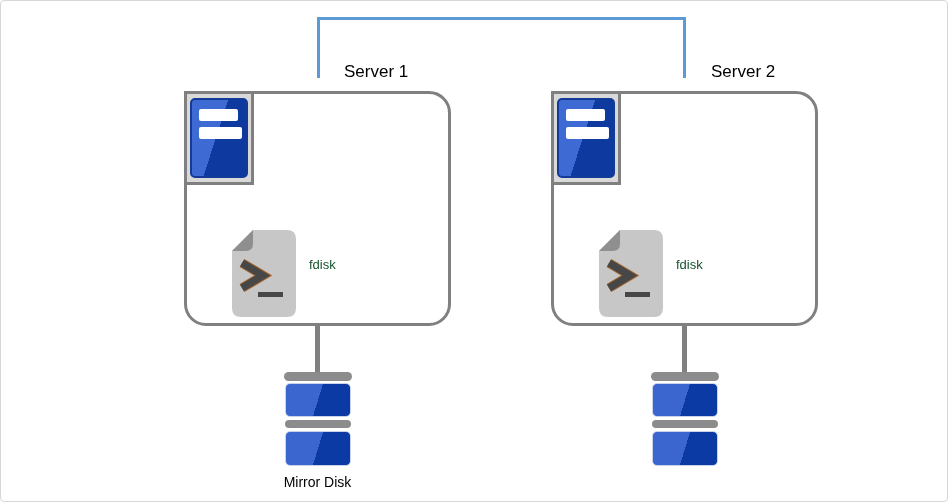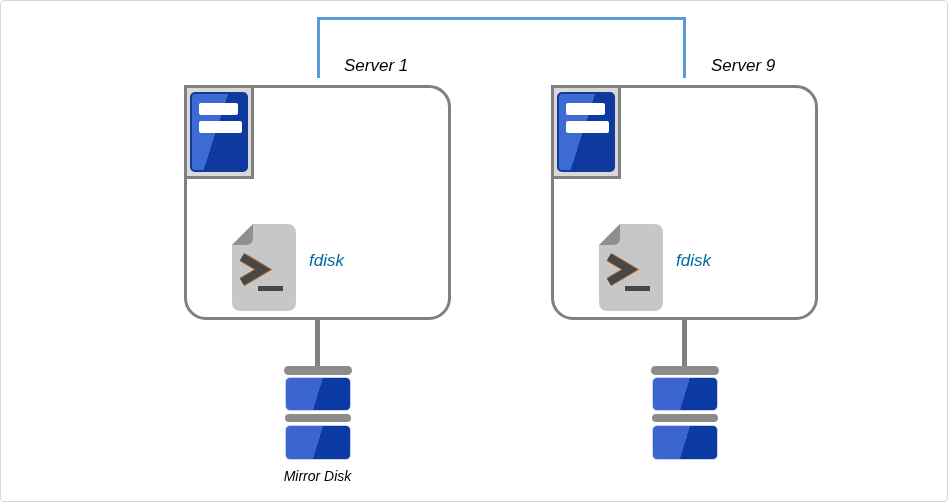--- a/index.html
+++ b/index.html
@@ -20,22 +20,22 @@
     position:absolute;
     left:316px; top:16px;
     width:369px; height:61px;
     border-top:3px solid #5b9bd5;
     border-left:3px solid #5b9bd5;
     border-right:3px solid #5b9bd5;
     z-index:1;
   }
   
   .server-group {
-    position:absolute; top:24px;
-    width:267px; height:470px;font-style:italic;
+    position:absolute; top:30px;
+    width:267px; height:470px;
   }
   .server-group.g1 { left:183px; }
   .server-group.g2 { left:550px; }
 
   .server-label {
     position:absolute;
     left:160px; top:31px;
     font-size:17px; color:#000;
     white-space:nowrap;
     z-index:4;
@@ -78,21 +78,21 @@
   
   .fdisk-icon {
     position:absolute;
     left:48px; top:199px;
     width:64px; height:87px;
     z-index:3;
   }
   .fdisk-label {
     position:absolute;
     left:125px; top:226px;
-    font-size:17px; color:#0369a1;
+    font-size:13px; color:#14532d;
     z-index:3;
   }
   
   .disk-stub {
     position:absolute;
     left:131px; top:293px;
     width:5px; height:50px;
     background:#808080;
     z-index:1;
   }
@@ -159,21 +159,21 @@
     <div class="disk-stack">
       <div class="disk-cap"></div>
       <div class="disk-platter"></div>
       <div class="disk-sep"></div>
       <div class="disk-platter p2"></div>
     </div>
     <div class="disk-label">Mirror Disk</div>
   </div>
 
   <div class="server-group g2">
-    <div class="server-label">Server 9</div>
+    <div class="server-label">Server 2</div>
     <div class="server-box"></div>
     <div class="server-icon-frame">
       <div class="server-icon-blue">
         <div class="srv-bar b1"></div>
         <div class="srv-bar b2"></div>
       </div>
     </div>
     <svg class="fdisk-icon" viewBox="0 0 64 87" width="64" height="87">
       <path d="M21 0 H55 Q64 0 64 9 V78 Q64 87 55 87 H9 Q0 87 0 78 V21 Z" fill="#c7c7c7"></path>
       <path d="M21 0 L0 21 H14 Q21 21 21 14 Z" fill="#8f8f8f"></path>

